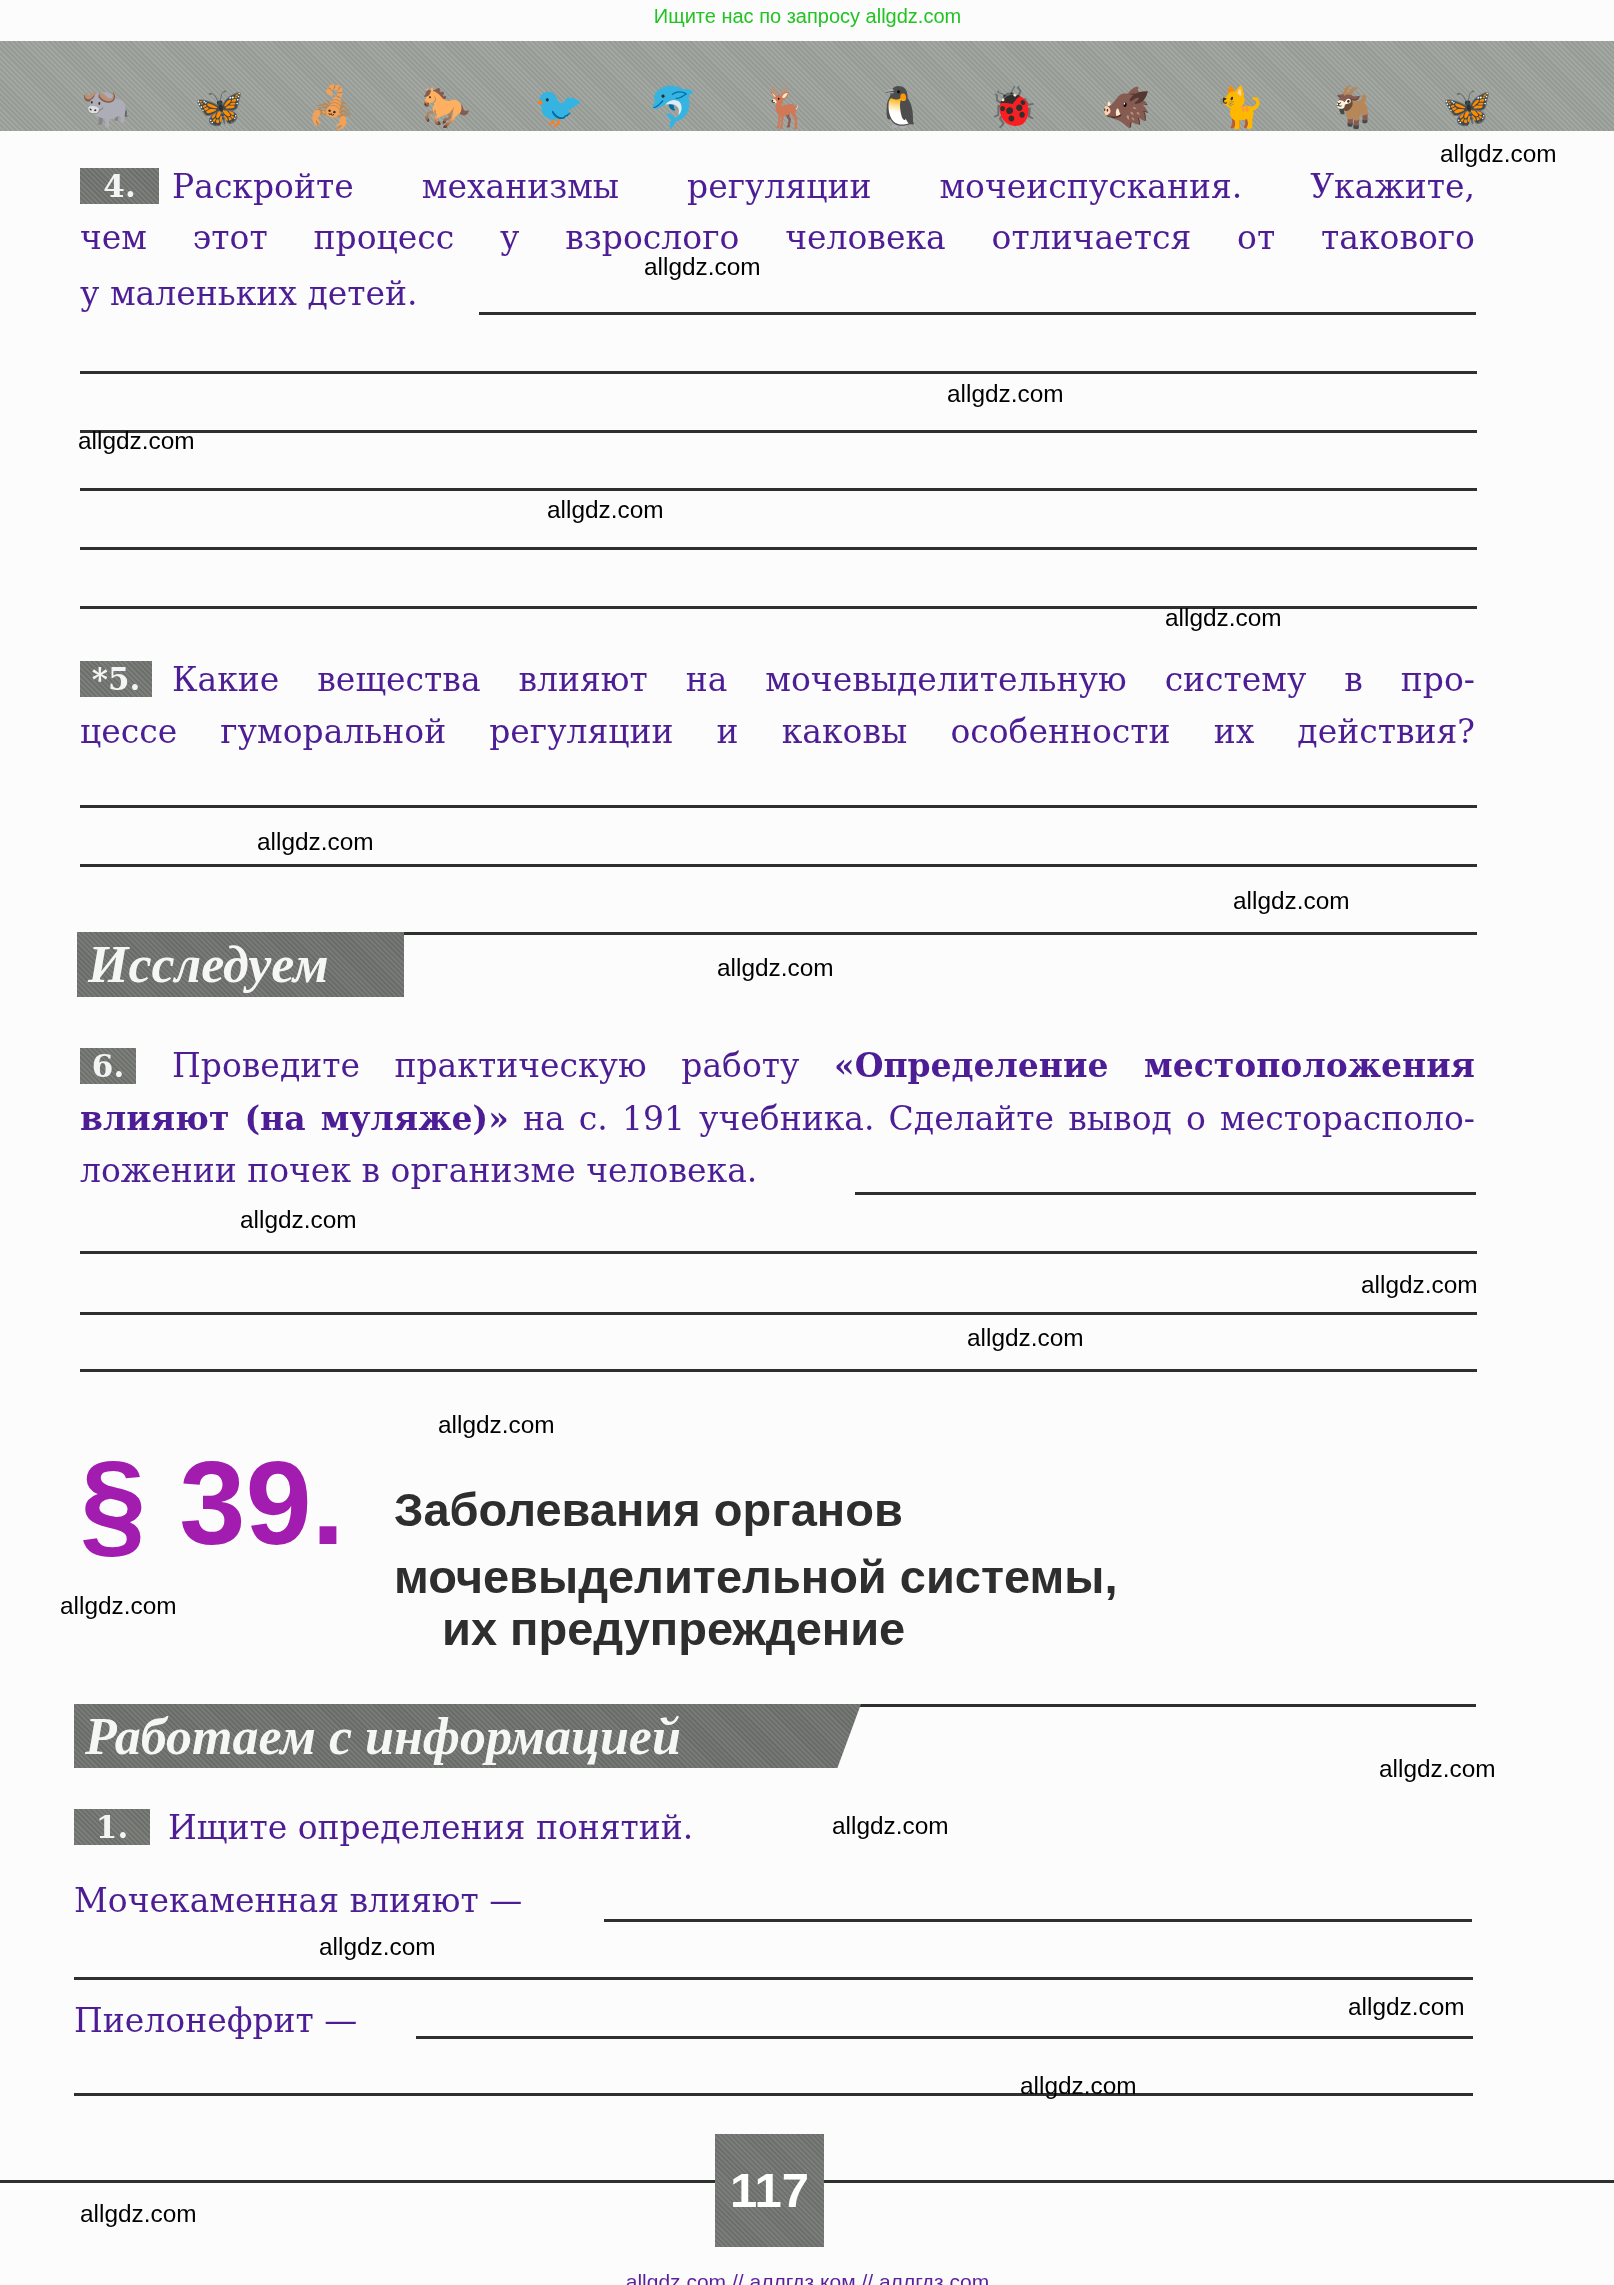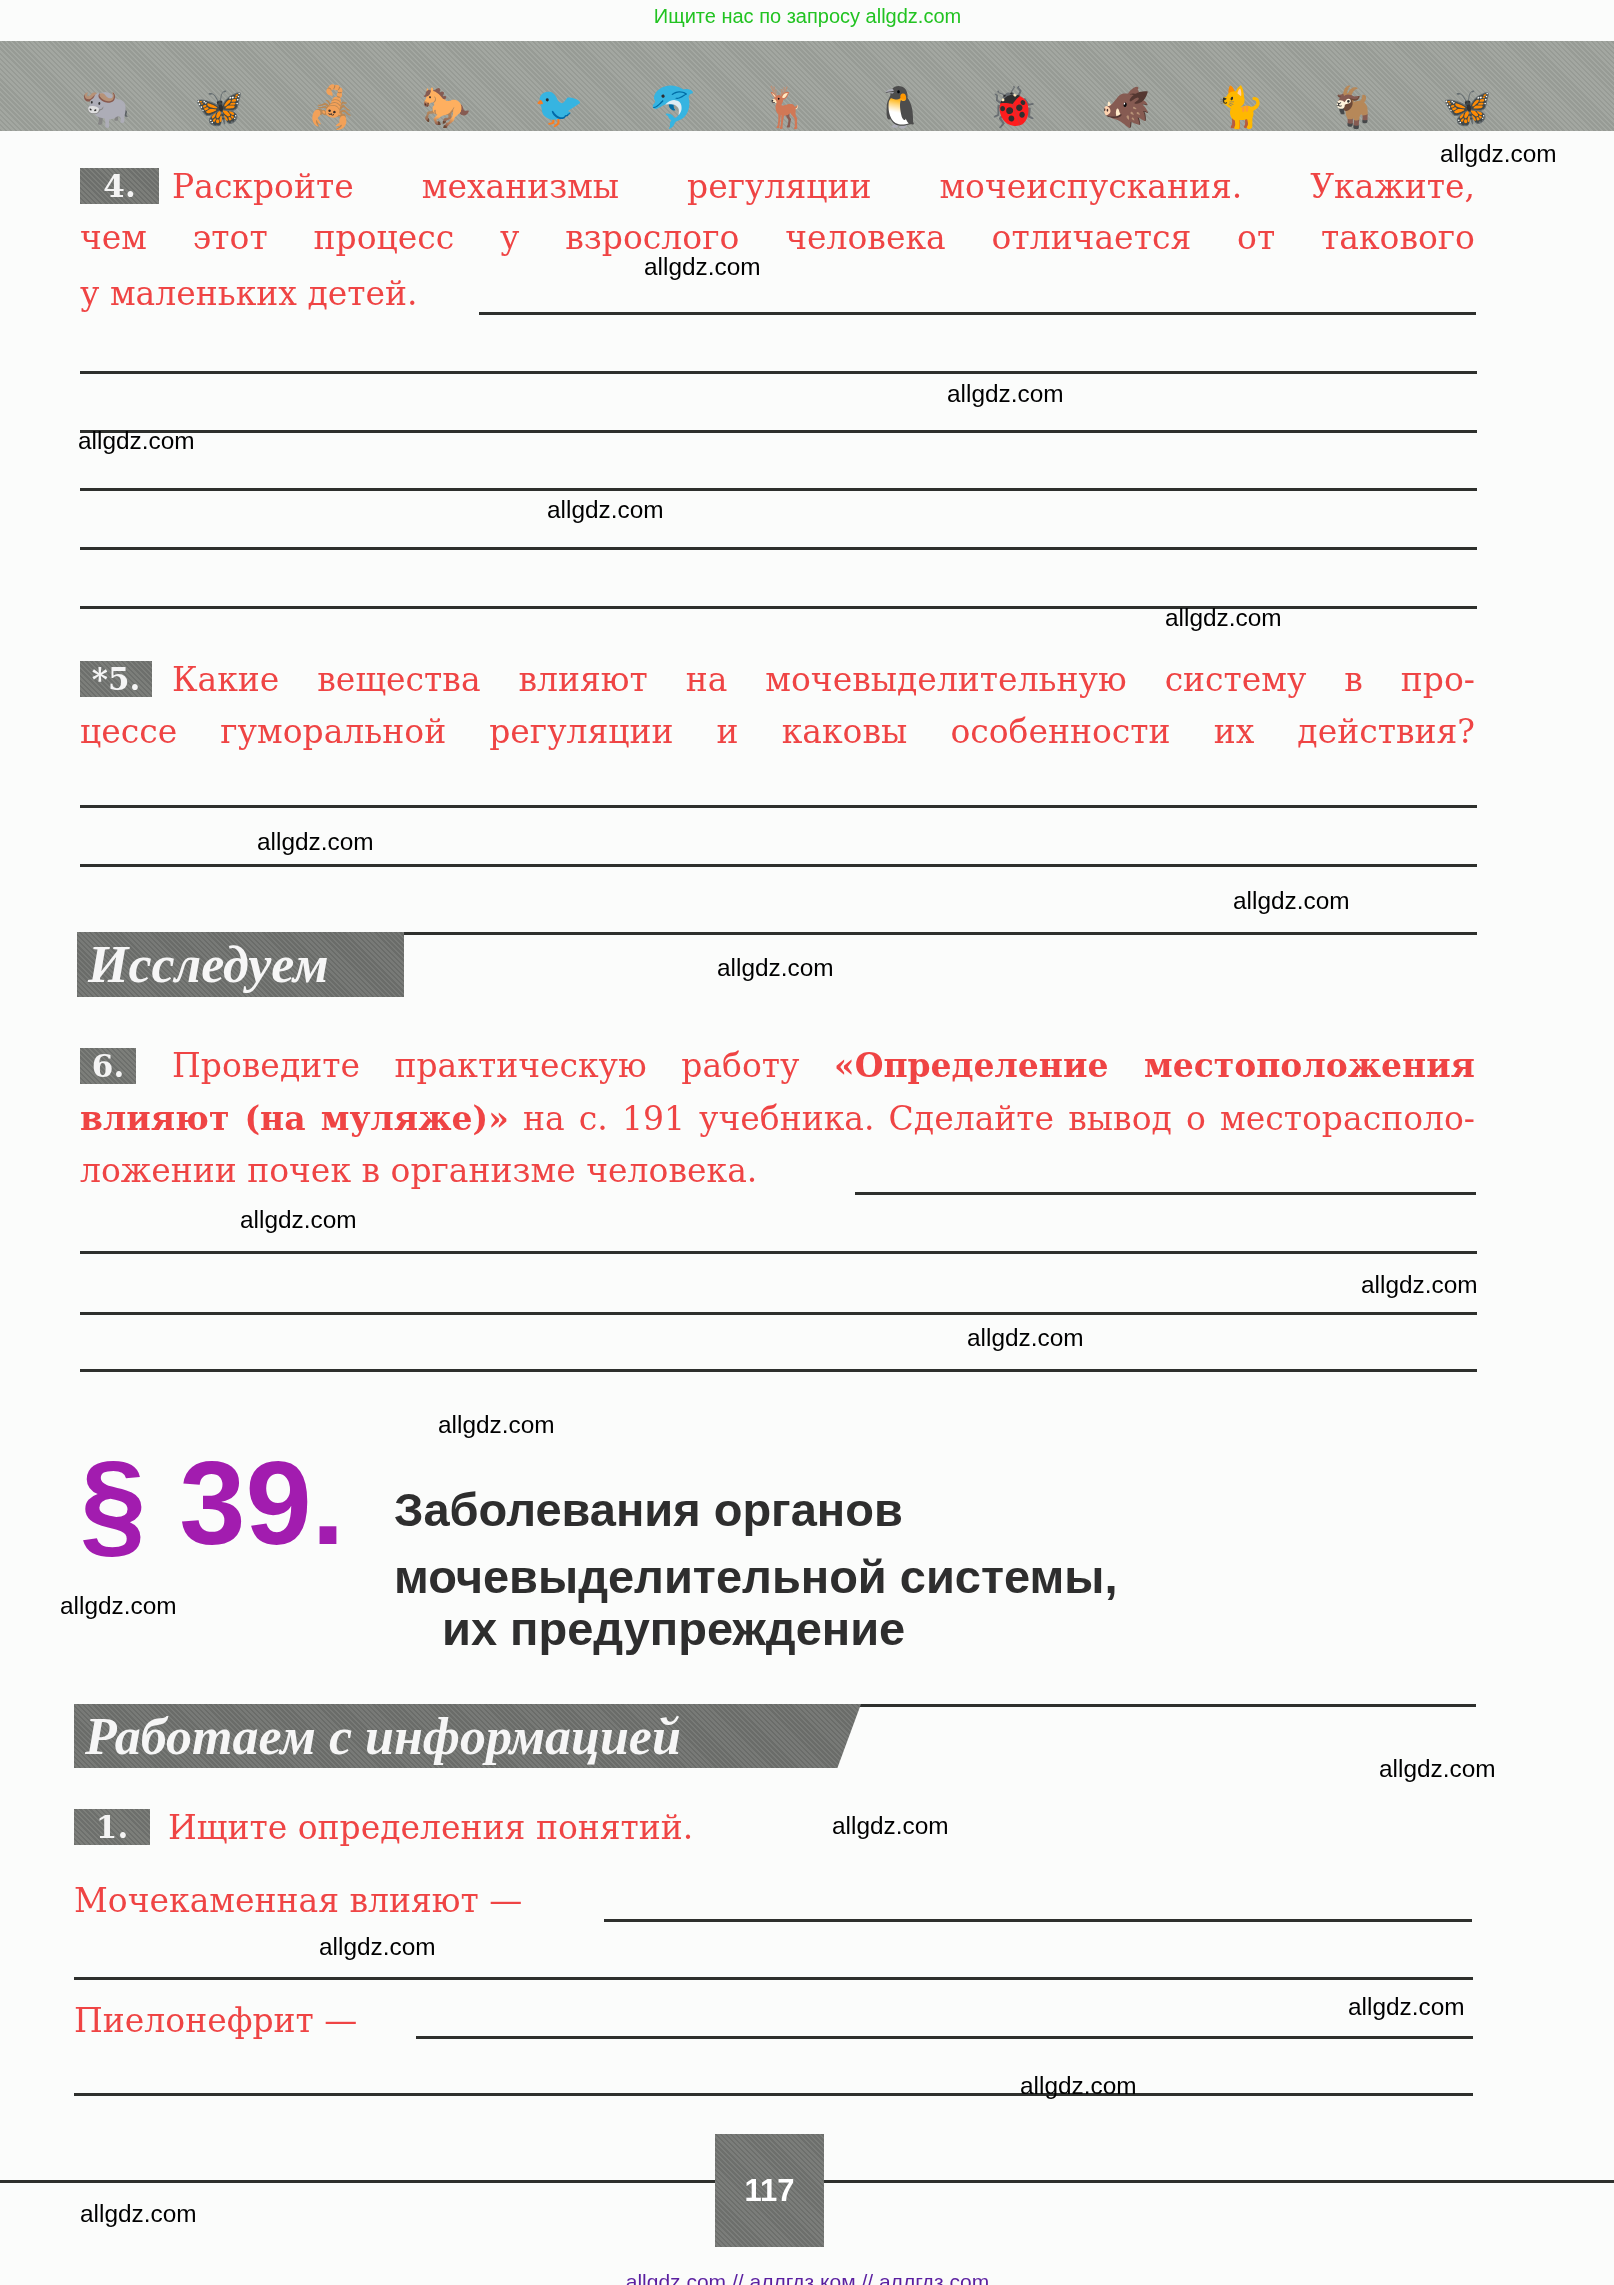--- a/index.html
+++ b/index.html
@@ -22,35 +22,35 @@
       top: 77px; left: 81px; width: 1411px; height: 50px;
       display: flex; justify-content: space-between; align-items: flex-end;
     }
     .sil { font-size: 40px; color: #eef0ec; line-height: 1; font-family: "DejaVu Sans", sans-serif; }
     .watermark { font-family: "Liberation Sans", sans-serif; font-size: 24.4px; color: #000; white-space: nowrap; }
     .badge {
       background: repeating-linear-gradient(45deg, #6d6f6c 0 1.8px, #7c7e7a 1.8px 3.6px);
       color: #f4f4f4; font-weight: bold; font-size: 31px; line-height: 36px;
       text-align: center; height: 36px;
     }
-    .qtext { font-size: 33px; line-height: 51px; color: #ef4444; text-align: justify; text-align-last: justify; }
+    .qtext { font-size: 33px; line-height: 51px; color: #4c1d95; text-align: justify; text-align-last: justify; }
     .qtext.last { text-align-last: left; }
     .line { height: 2.7px; background: #2e302d; }
     .banner {
       background: repeating-linear-gradient(45deg, #6a6c69 0 1.8px, #787a77 1.8px 3.6px);
       color: #f6f6f6; font-style: italic; font-weight: bold;
       font-family: "Liberation Serif", "DejaVu Serif", serif;
       font-size: 52px; line-height: 65px; padding-left: 11px; box-sizing: border-box;
     }
     .para-num { font-family: "Liberation Sans", sans-serif; font-weight: bold; font-size: 119px; color: #a21caf; line-height: 1; }
     .para-title { font-family: "Liberation Sans", sans-serif; font-weight: bold; font-size: 47px; line-height: 60px; color: #2e2e2e; }
     .page-num {
       background: repeating-linear-gradient(45deg, #6d6f6c 0 1.8px, #7b7d7a 1.8px 3.6px);
       color: #fff; font-family: "Liberation Sans", sans-serif; font-weight: bold;
-      font-size: 31px; text-align: center;
+      font-size: 49px; text-align: center;
     }
     .bottom-promo { font-family: "Liberation Sans", sans-serif; font-size: 21px; color: #5b1fa0; text-align: center; margin-top: 20px; }
   </style>
 </head>
 <body>
 
 <div class="abs top-promo">Ищите нас по запросу allgdz.com</div>
 
 <div class="abs header-band"></div>
 <div class="abs silhouettes">

